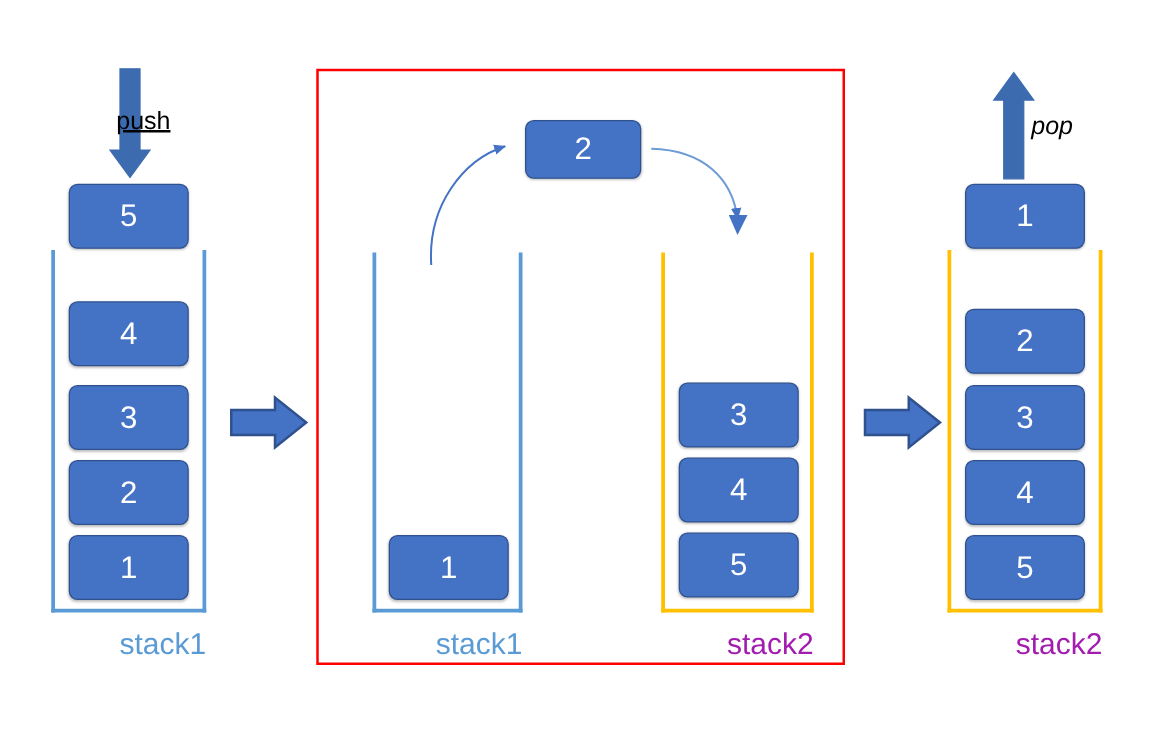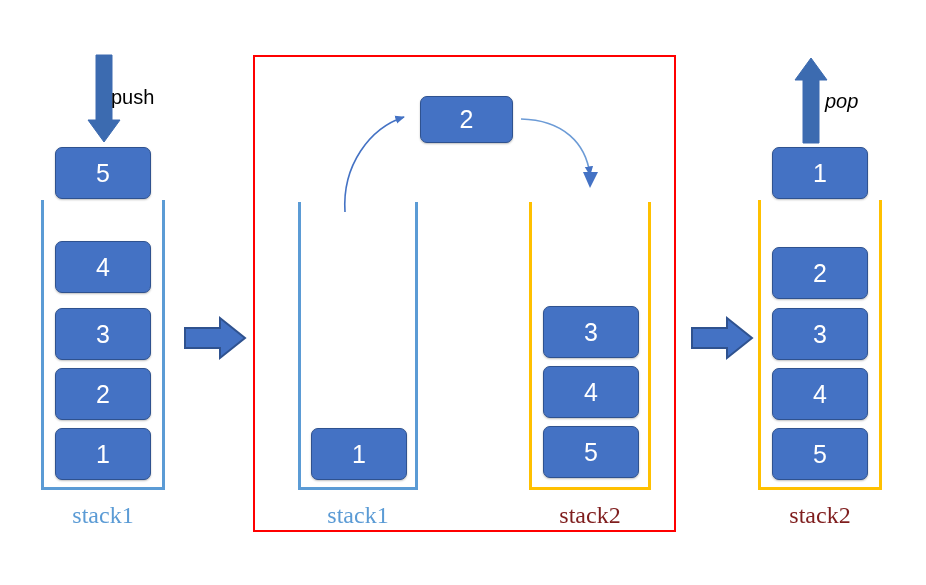--- a/index.html
+++ b/index.html
@@ -48,26 +48,26 @@
   .stack-walls.amber {
     border-left-color: #FFC000;
     border-right-color: #FFC000;
     border-bottom-color: #FFC000;
   }
 
   
   .caption {
     position: absolute;
     font-size: 24px;
-    font-family: Liberation Serif, serif;
-    text-align: center;
+    font-family: Liberation Sans, sans-serif;
+    text-align: right;
     white-space: nowrap;
   }
   .caption.blue  { color: #5B9BD5; }
-  .caption.amber { color: #7f1d1d; }
+  .caption.amber { color: #a21caf; }
 
   
   .op-label {
     position: absolute;
     font-size: 20px;
     color: #000000;
     font-family: "Liberation Sans", sans-serif;
     white-space: nowrap;
   }
 
@@ -118,21 +118,21 @@
     <g>
       <path d="M345,212 C342,165 370,128 404,117" fill="none" stroke="#4472C4" stroke-width="1.6" marker-end="url(#curve-head)"></path>
     </g>
 
     <g>
       <path d="M521,119 C563,120 586,143 590,175" fill="none" stroke="#6C9BD6" stroke-width="1.6" marker-end="url(#curve-head)"></path>
       <polygon points="583,172 598,172 590,188" fill="#4472C4"></polygon>
     </g>
   </svg>
 
-  <div class="op-label" style="left:111px; top:86px;">push</div>
+  <div class="op-label" style="left:93px; top:86px;text-decoration:underline;">push</div>
 
   <div class="item-box" style="left:55px; top:147px; width:96px; height:52px;">5</div>
 
   <div class="stack-walls" style="left:41px; top:200px; width:124px; height:290px;"></div>
 
   <div class="item-box" style="left:55px; top:241px; width:96px; height:52px;">4</div>
   <div class="item-box" style="left:55px; top:308px; width:96px; height:52px;">3</div>
   <div class="item-box" style="left:55px; top:368px; width:96px; height:52px;">2</div>
   <div class="item-box" style="left:55px; top:428px; width:96px; height:52px;">1</div>
 

